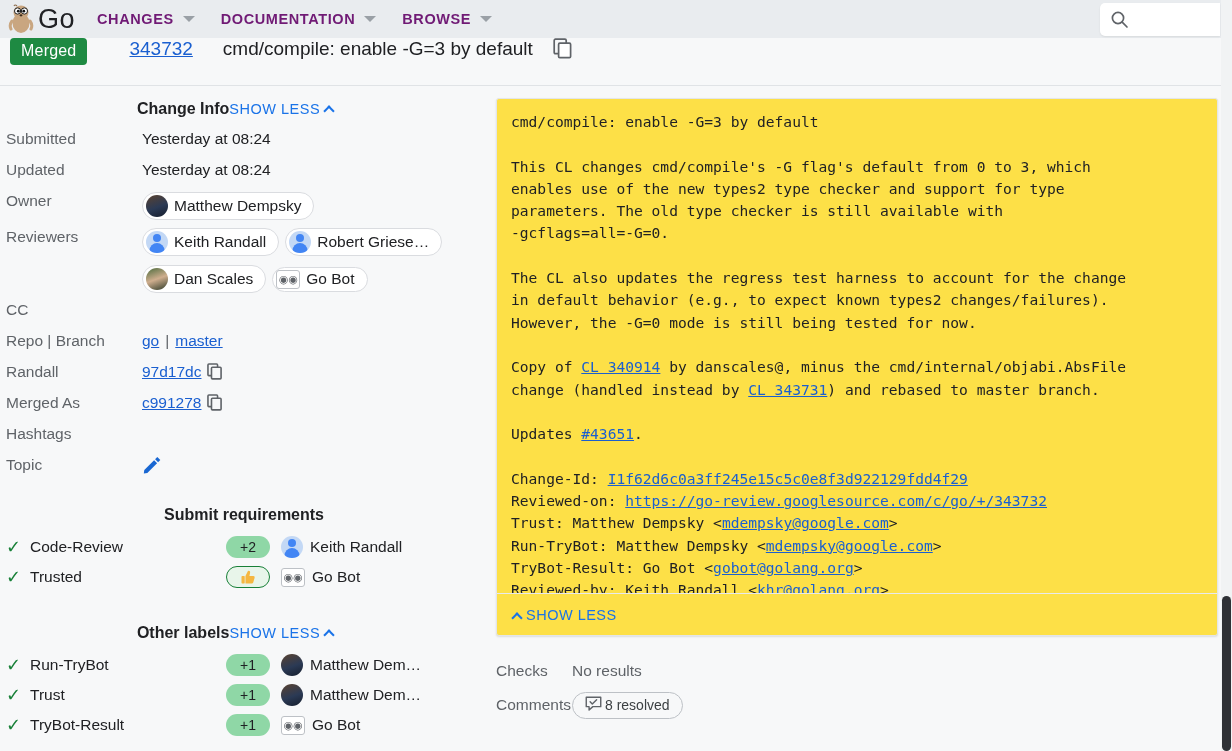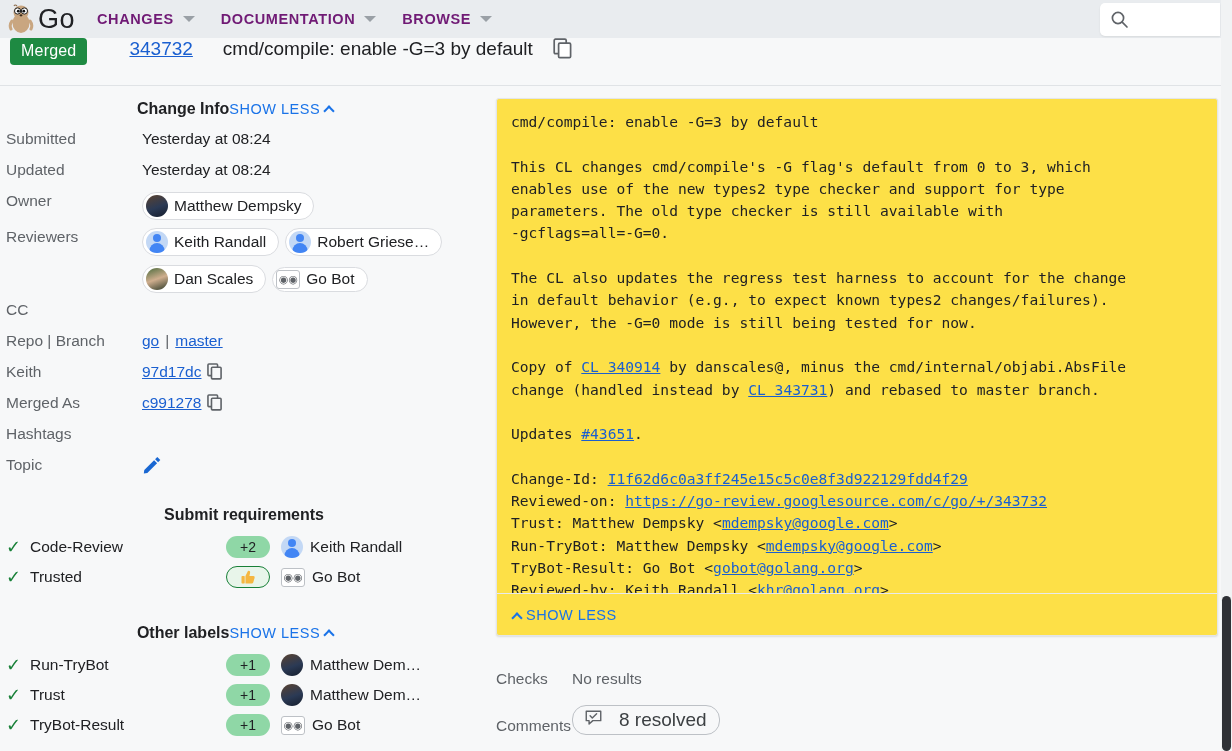--- a/index.html
+++ b/index.html
@@ -209,29 +209,29 @@
   }
   .commit-msg a { color: #1a5fd0; text-decoration: underline; }
   .card-foot {
     border-top: 1px solid #e8eaed;
     height: 42px;
     display: flex; align-items: center;
     margin: 0 -14px;
     padding-left: 16px;
   }
   .meta-rows { margin-top: 18px; }
-  .meta-row { display: flex; align-items: flex-end; height: 34px; margin-top: 13px; }
+  .meta-row { display: flex; align-items: center; height: 34px; }
   .meta-key { width: 76px; flex: none; font-size: 15.5px; color: #5f6368; }
   .meta-val { font-size: 15.5px; color: #5f6368; }
   .comment-pill {
-    display: inline-flex; align-items: center; gap: 17px;
+    display: inline-flex; align-items: center; gap: 3px;
     border: 1px solid #bdc1c6;
     border-radius: 14px;
     padding: 3px 12px;
-    font-size: 19px;
+    font-size: 14px;
     color: #3c4043;
     cursor: pointer;
     background: #f7f8f9;
   }
   .scrollbar-v {
     position: absolute; right: 0; top: 0;
     width: 11px; height: 751px;
     background: #f1f3f4;
   }
   .scroll-thumb {
@@ -360,21 +360,21 @@
     <div class="kv">
       <span class="kv-key">Repo | Branch</span>
       <span class="kv-val">
         <span class="lnk">go</span>
         <span class="sep">|</span>
         <span class="lnk">master</span>
       </span>
     </div>
 
     <div class="kv">
-      <span class="kv-key">Keith</span>
+      <span class="kv-key">Randall</span>
       <span class="kv-val">
         <span class="lnk">97d17dc</span>
         <span>
           <svg width="16" height="17" viewBox="0 0 20 21" style="vertical-align:-3px">
             <rect x="1.2" y="1.2" width="12" height="14.5" rx="1.2" fill="none" stroke="#5f6368" stroke-width="2"></rect>
             <rect x="5.6" y="5.2" width="12" height="14.5" rx="1.2" fill="#f7f8f9" stroke="#5f6368" stroke-width="2"></rect>
           </svg>
         </span>
       </span>
     </div>

